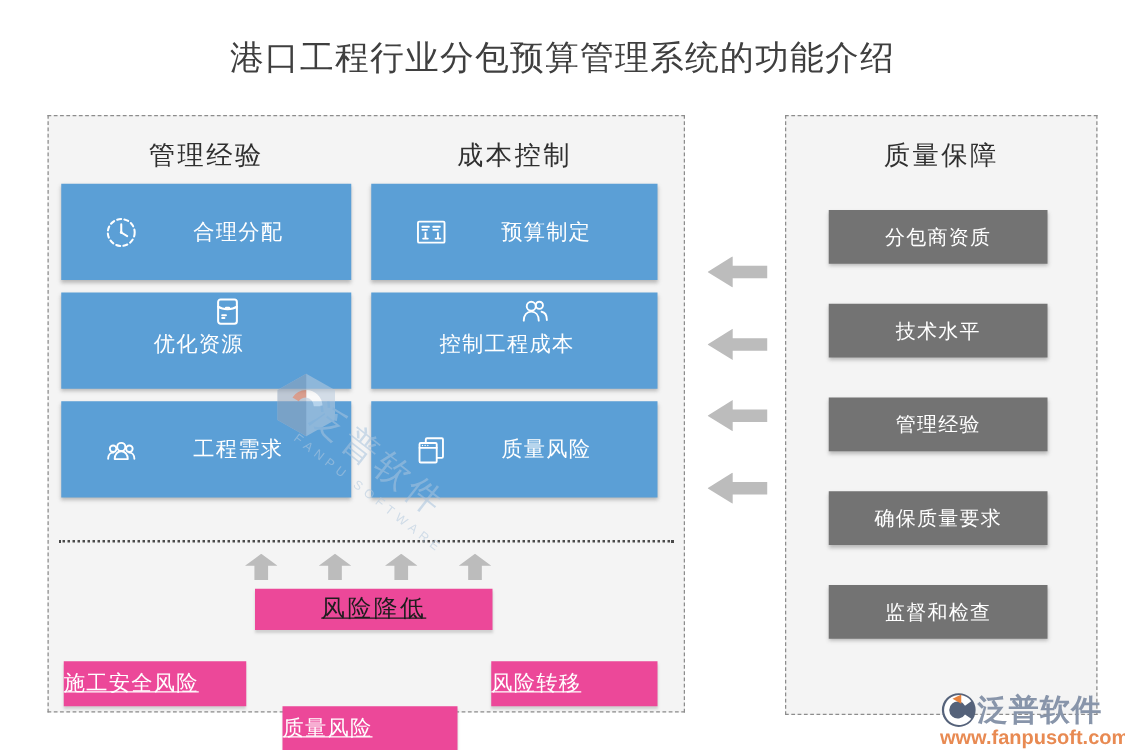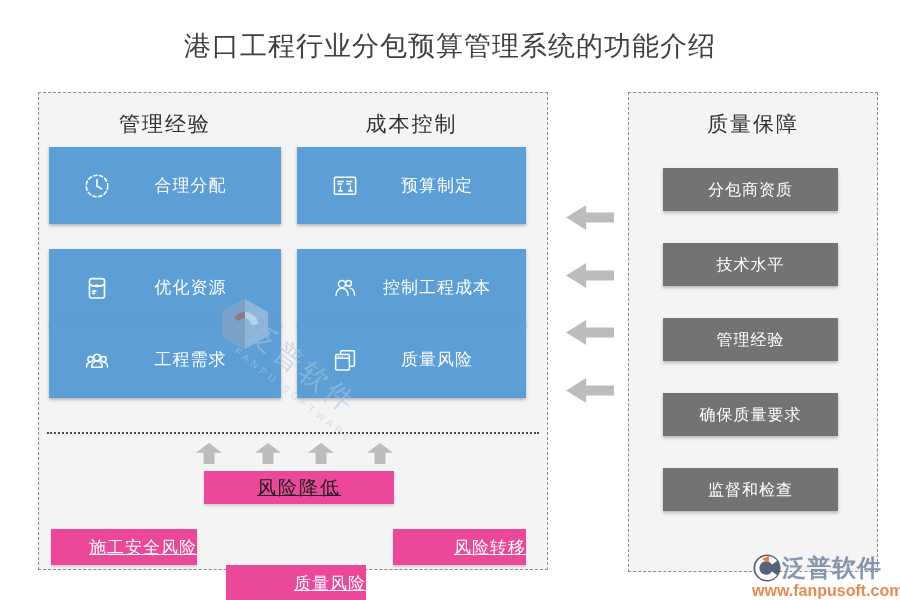--- a/index.html
+++ b/index.html
@@ -38,21 +38,21 @@
     box-shadow:0 2px 3px rgba(110,110,110,.45);
     display:flex; align-items:center;
   }
   .feature .icn { margin-left:33px; width:30px; height:30px; flex:0 0 30px; }
   .feature .lbl {
     flex:1; text-align:center; color:#ffffff; font-size:17px;
     letter-spacing:1px; padding-right:12px;
   }
   .c1 { left:10px;  width:232px;justify-content:center; }
   .c2 { left:258px; width:229px; }
-  .r1 { top:54px; } .r2 { top:156px; } .r3 { top:228px; }
+  .r1 { top:54px; } .r2 { top:141px;flex-direction:column; } .r3 { top:228px; }
 
   
   #divider {
     position:absolute; left:8px; top:339px; width:492px;
     border-top:2px dotted #4a4a4a;
   }
 
   
   .up-arrow {
     position:absolute; top:350px; width:26px; height:21px; background:#bcbcbc;
@@ -61,21 +61,21 @@
   }
 
   
   .orange { background:#ec4899; box-shadow:0 2px 2px rgba(140,140,140,.35);text-decoration:underline; }
   #risk-main {
     left:165px; top:378px; width:190px; height:33px;
     line-height:33px; text-align:center; font-size:19px; color:#1d1d1d; letter-spacing:2px;
   }
   .risk-item {
     position:absolute; top:436px; height:36px; line-height:36px;
-    text-align:right; color:#ffffff; font-size:17px; letter-spacing:1px;
+    text-align:left; color:#ffffff; font-size:17px; letter-spacing:1px;
   }
   #risk-a { left:12px;  width:146px; }
   #risk-b { left:187px; width:140px;margin-top:36px; }
   #risk-c { left:354px; width:133px; }
 
   
   .q-item {
     position:absolute; left:34px; width:175px; height:43px;
     background:#737373; color:#ffffff; text-align:center; line-height:43px;
     font-size:16px; letter-spacing:1px; box-shadow:0 2px 3px rgba(110,110,110,.45);

